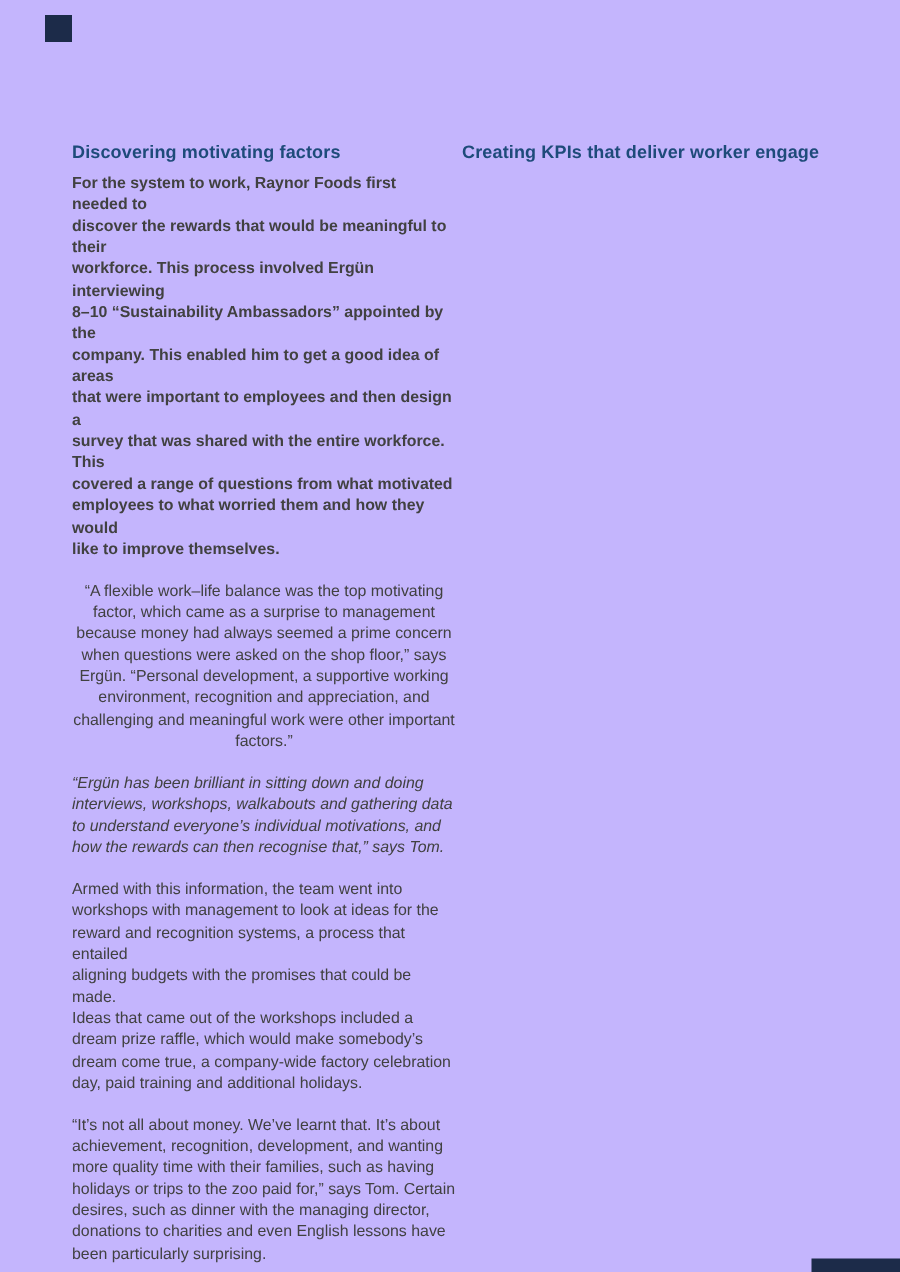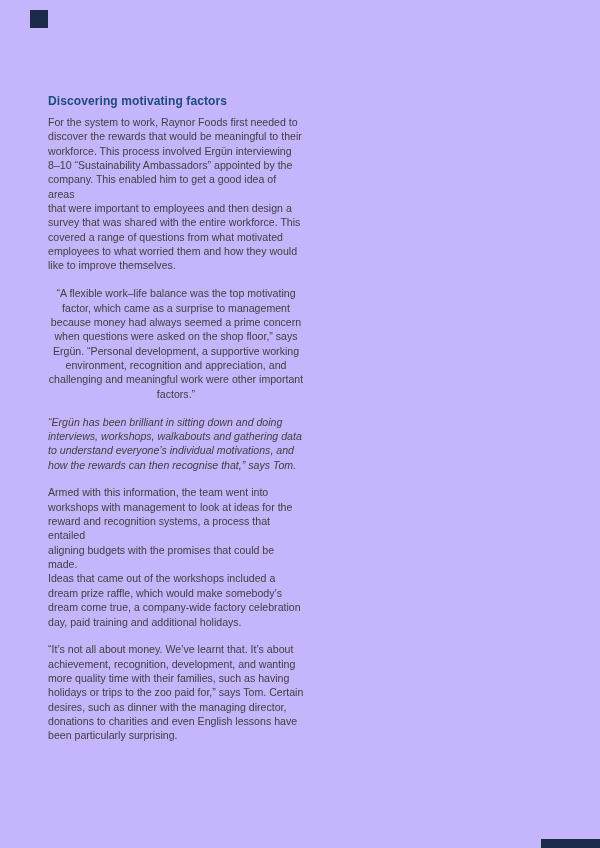--- a/index.html
+++ b/index.html
@@ -61,21 +61,21 @@
   </style>
 </head>
 <body>
 
 <div class="page">
 
   <div class="corner-square" style="background: rgb(28, 43, 73);"></div>
 
   <section class="col col-left">
     <h2 class="heading" style="color: rgb(30, 75, 122);">Discovering motivating factors</h2>
-    <p class="body-para" style="color: rgb(65, 65, 65);">For the system to work, Raynor Foods first needed to
+    <p class="body-para" style="color: rgb(65, 65, 65); font-weight: bold;">For the system to work, Raynor Foods first needed to
 discover the rewards that would be meaningful to their
 workforce. This process involved Ergün interviewing
 8–10 “Sustainability Ambassadors” appointed by the
 company. This enabled him to get a good idea of areas
 that were important to employees and then design a
 survey that was shared with the entire workforce. This
 covered a range of questions from what motivated
 employees to what worried them and how they would
 like to improve themselves.</p>
     <p class="body-para" style="color: rgb(65, 65, 65); text-align: center;">“A flexible work–life balance was the top motivating
@@ -100,16 +100,19 @@
 day, paid training and additional holidays.</p>
     <p class="body-para" style="color: rgb(65, 65, 65);">“It’s not all about money. We’ve learnt that. It’s about
 achievement, recognition, development, and wanting
 more quality time with their families, such as having
 holidays or trips to the zoo paid for,” says Tom. Certain
 desires, such as dinner with the managing director,
 donations to charities and even English lessons have
 been particularly surprising.</p>
   </section>
 
+  <section class="col col-right">
+    <h2 class="heading" style="color: rgb(30, 75, 122);">Creating KPIs that deliver worker engage</h2>
+  </section>
 
   <div class="footer-bar" style="background: rgb(28, 43, 73);"></div>
 
 </div>
 
 </body></html>

